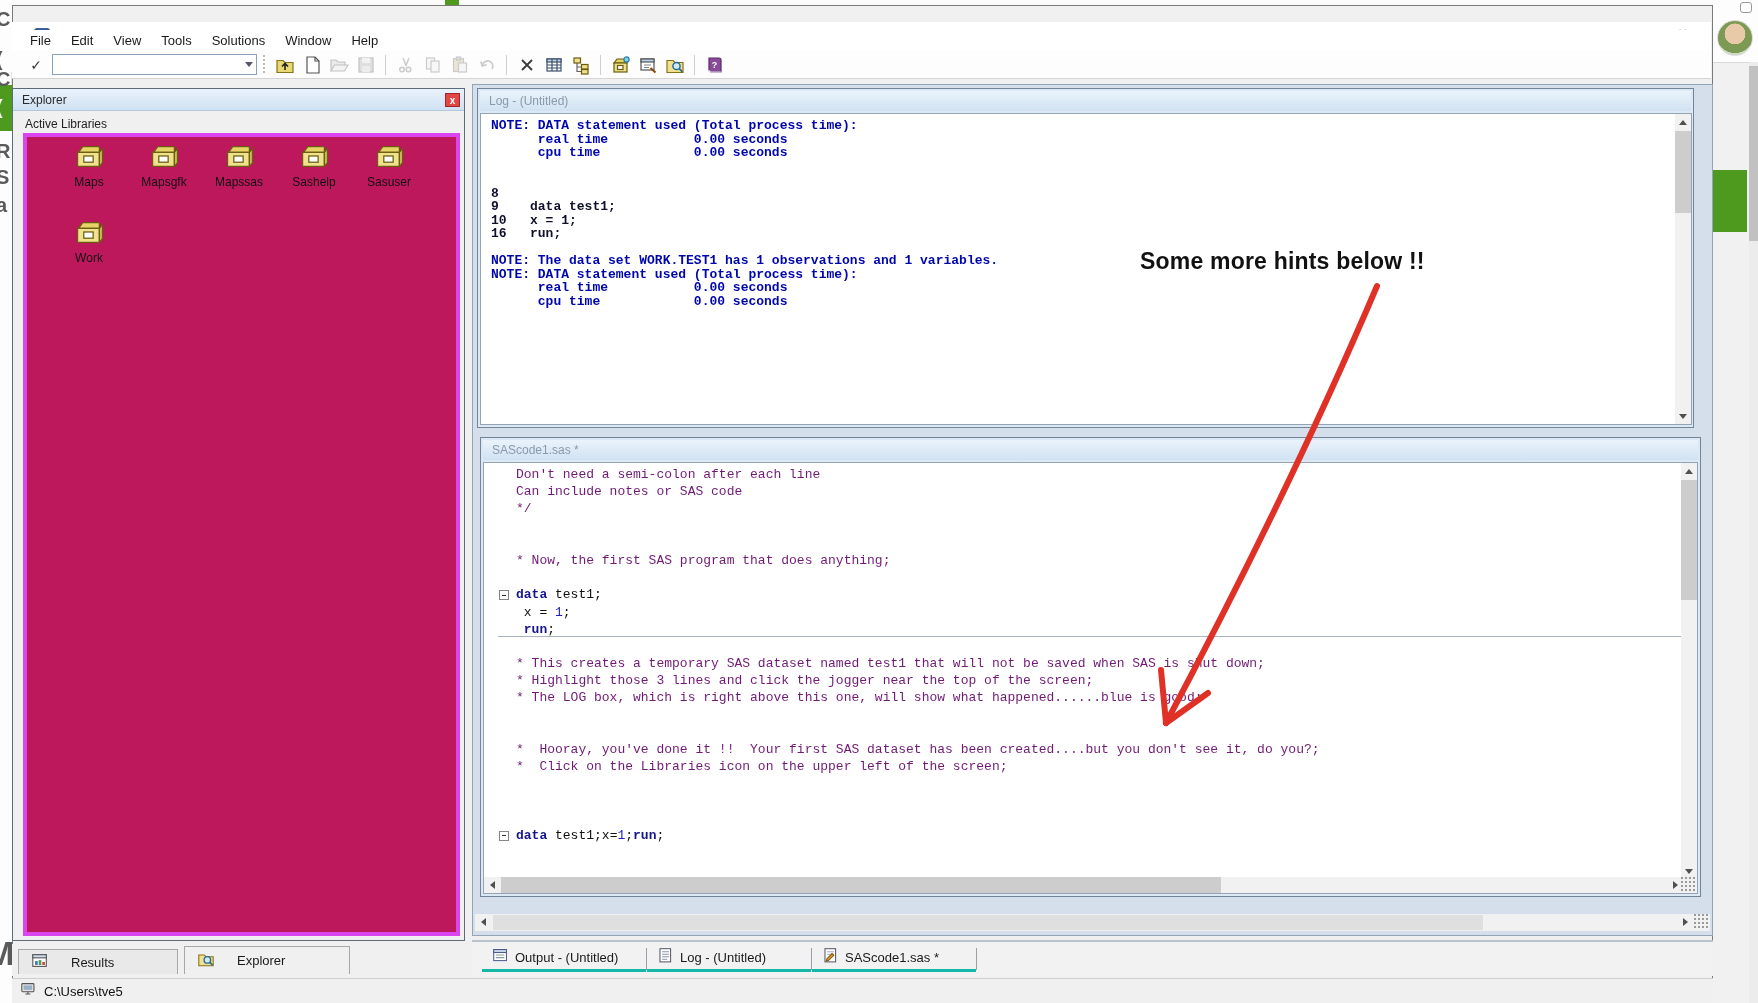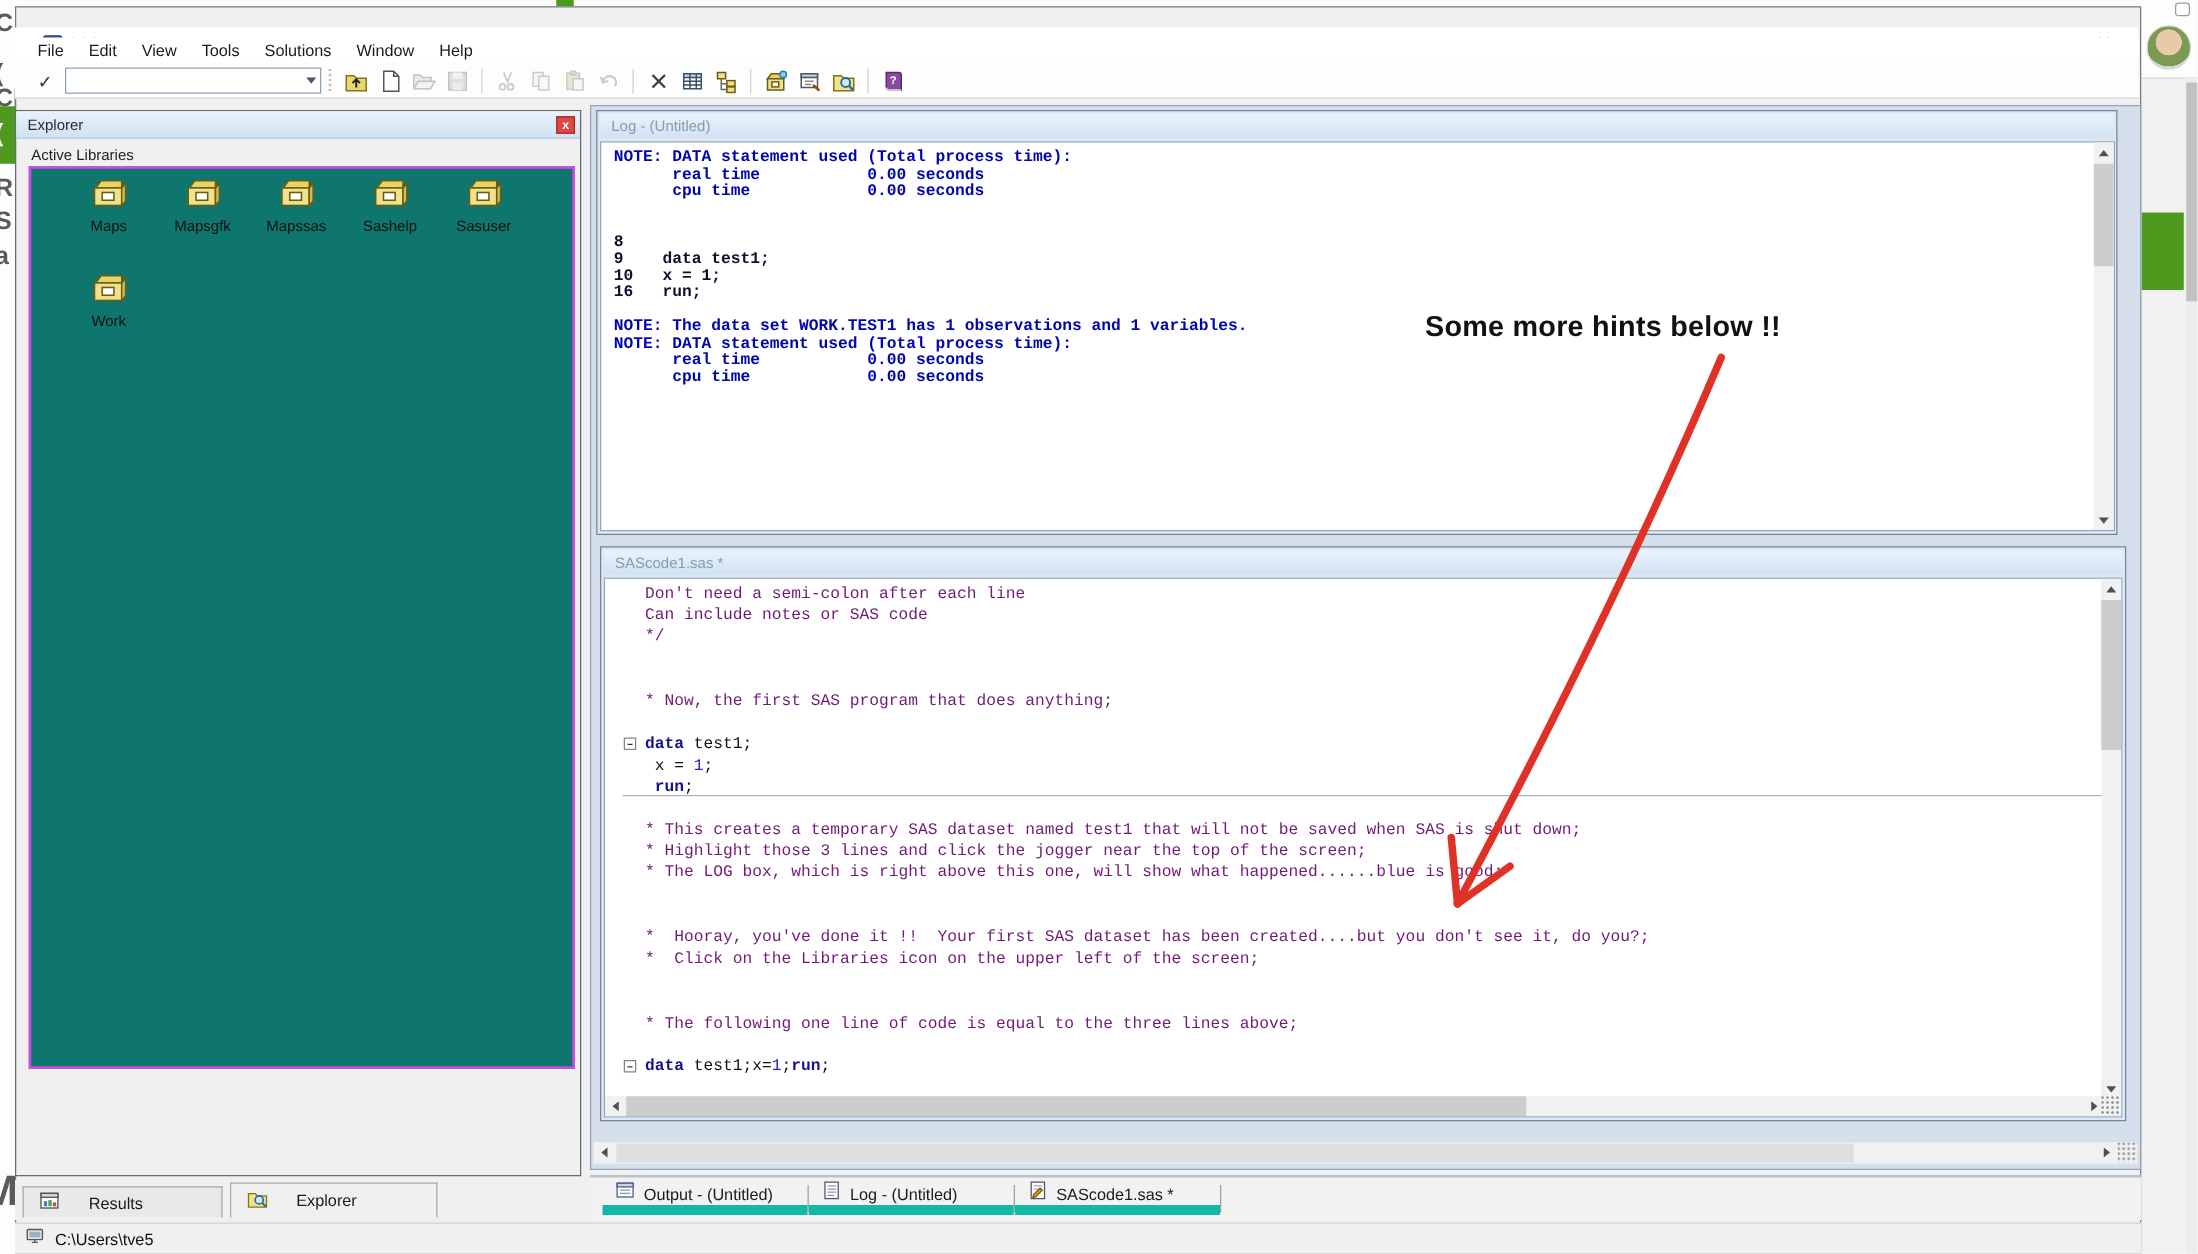--- a/index.html
+++ b/index.html
@@ -34,21 +34,21 @@
   .tb-dots { width:4px; height:20px; margin:0 5px; background-image:repeating-linear-gradient(#bbb 0 2px, transparent 2px 4px); background-size:2px 100%; background-repeat:no-repeat; background-position:1px 0; }
   .tb-btn { width:27px; height:24px; display:flex; align-items:center; justify-content:center; }
   .tb-btn.disabled { opacity:.5; }
   .tb-btn svg { width:20px; height:20px; }
   
   #explorer-win { left:12px; top:88px; width:453px; height:853px; background:#f0f0f0; border:1px solid #5d6b79; }
   .mdi-title { height:22px; background:linear-gradient(#e9f2fb,#cfe2f3); border-bottom:1px solid #b3c8dc; font-size:12px; line-height:22px; padding-left:9px; }
   #explorer-title-text { color:#2a2a2a; }
   #explorer-close { position:absolute; right:4px; top:4px; width:15px; height:14px; background:#e04747; color:#fff; font:bold 10px/14px "Liberation Sans",sans-serif; text-align:center; border:1px solid #a22; }
   #active-libs-label { position:absolute; left:12px; top:28px; font-size:12px; color:#222; }
-  #lib-panel { position:absolute; left:10px; top:44px; width:437px; height:722px; background:#0f766e; border:2px solid #d946ef; }
+  #lib-panel { position:absolute; left:10px; top:44px; width:437px; height:803px; background:#be185d; border:4px solid #d946ef; }
   .lib-item { position:absolute; width:76px; text-align:center; }
   .lib-item svg { width:30px; height:27px; }
   .lib-label { font-size:12px; color:#111; margin-top:1px; }
   
   #mdi { left:472px; top:84px; width:1241px; height:852px; background:#d4dfeb; border:1px solid #93a4b6; }
   .child-win { position:absolute; background:#dce9f5; border:1px solid #72839a; padding:2px; }
   .child-title { height:20px; background:linear-gradient(#eaf3fb,#d0e2f2); font-size:12px; line-height:20px; padding-left:9px; color:#8a9aac; }
   .child-content { position:absolute; background:#fff; border:1px solid #93a4b6; overflow:hidden; }
   
   #log-lines { position:absolute; left:10px; top:5px; }
@@ -70,21 +70,21 @@
   .sb-btn { position:absolute; width:16px; height:16px; background:#f1f1f1; display:flex; align-items:center; justify-content:center; }
   .sb-thumb { position:absolute; background:#cdcdcd; }
   .tri-up { width:0;height:0;border-left:4px solid transparent;border-right:4px solid transparent;border-bottom:5px solid #505050; }
   .tri-down { width:0;height:0;border-left:4px solid transparent;border-right:4px solid transparent;border-top:5px solid #505050; }
   .tri-left { width:0;height:0;border-top:4px solid transparent;border-bottom:4px solid transparent;border-right:5px solid #505050; }
   .tri-right { width:0;height:0;border-top:4px solid transparent;border-bottom:4px solid transparent;border-left:5px solid #505050; }
   .grip { position:absolute; width:16px; height:16px; background:#f1f1f1;
     background-image:radial-gradient(#9a9a9a 1px, transparent 1.2px); background-size:4px 4px; background-position:3px 3px; }
   
   #window-bar { left:472px; top:940px; width:1241px; height:36px; background:#f2f2f2; border-top:2px solid #b9c2cc; display:flex; align-items:center; }
-  .wb-tab { width:164px; height:26px; display:flex; align-items:center; gap:6px; padding-left:10px; border-bottom:8px solid #14b8a6; }
+  .wb-tab { width:164px; height:26px; display:flex; align-items:center; gap:6px; padding-left:10px; border-bottom:3px solid #14b8a6; }
   .wb-sep { width:1px; height:22px; background:#9aa0a8; }
   .wb-label { font-size:13px; color:#1a1a1a; white-space:nowrap; }
   .wb-tab svg { width:17px; height:17px; }
   #left-tabs { left:12px; top:944px; width:454px; height:32px; background:#f0f0f0; }
   .lt-tab { position:absolute; top:2px; height:28px; background:#f0f0f0; border:1px solid #a8a8a8; border-bottom:none; display:flex; align-items:center; gap:22px; padding:0 12px; font-size:13px; color:#1a1a1a; }
   .lt-tab svg { width:17px; height:16px; }
   #tab-results { left:6px; width:160px; top:5px; height:25px; background:#e9e9e9; }
   #tab-explorer { left:172px; width:166px; }
   
   #statusbar { left:12px; top:978px; width:1701px; height:25px; background:#f0f0f0; border-top:1px solid #cfcfcf; display:flex; align-items:center; }
@@ -364,21 +364,20 @@
         <div class="ed-line"> </div>
         <div class="ed-line"><span class="seg c">* This creates a temporary SAS dataset named test1 that will not be saved when SAS is shut down;</span></div>
         <div class="ed-line"><span class="seg c">* Highlight those 3 lines and click the jogger near the top of the screen;</span></div>
         <div class="ed-line"><span class="seg c">* The LOG box, which is right above this one, will show what happened......blue is good;</span></div>
         <div class="ed-line"> </div>
         <div class="ed-line"> </div>
         <div class="ed-line"><span class="seg c">*  Hooray, you've done it !!  Your first SAS dataset has been created....but you don't see it, do you?;</span></div>
         <div class="ed-line"><span class="seg c">*  Click on the Libraries icon on the upper left of the screen;</span></div>
         <div class="ed-line"> </div>
         <div class="ed-line"> </div>
-        <div class="ed-line"><span class="seg c">* The following one line of code is equal to the three lines above;</span></div>
         <div class="ed-line"> </div>
         <div class="ed-line"><span class="cbox"></span><span class="seg k">data</span><span class="seg p"> test1;x=</span><span class="seg n">1</span><span class="seg p">;</span><span class="seg k">run</span><span class="seg p">;</span></div>
       </div>
     <div class="sb" style="right:0;top:0;width:16px;height:416px;">
       <div class="sb-btn" style="top:0;">
           <span class="tri-up"></span>
         </div>
       <div class="sb-thumb" style="top:17px;left:0;width:16px;height:120px;"></div>
       <div class="sb-btn" style="bottom:0;">
           <span class="tri-down"></span>

